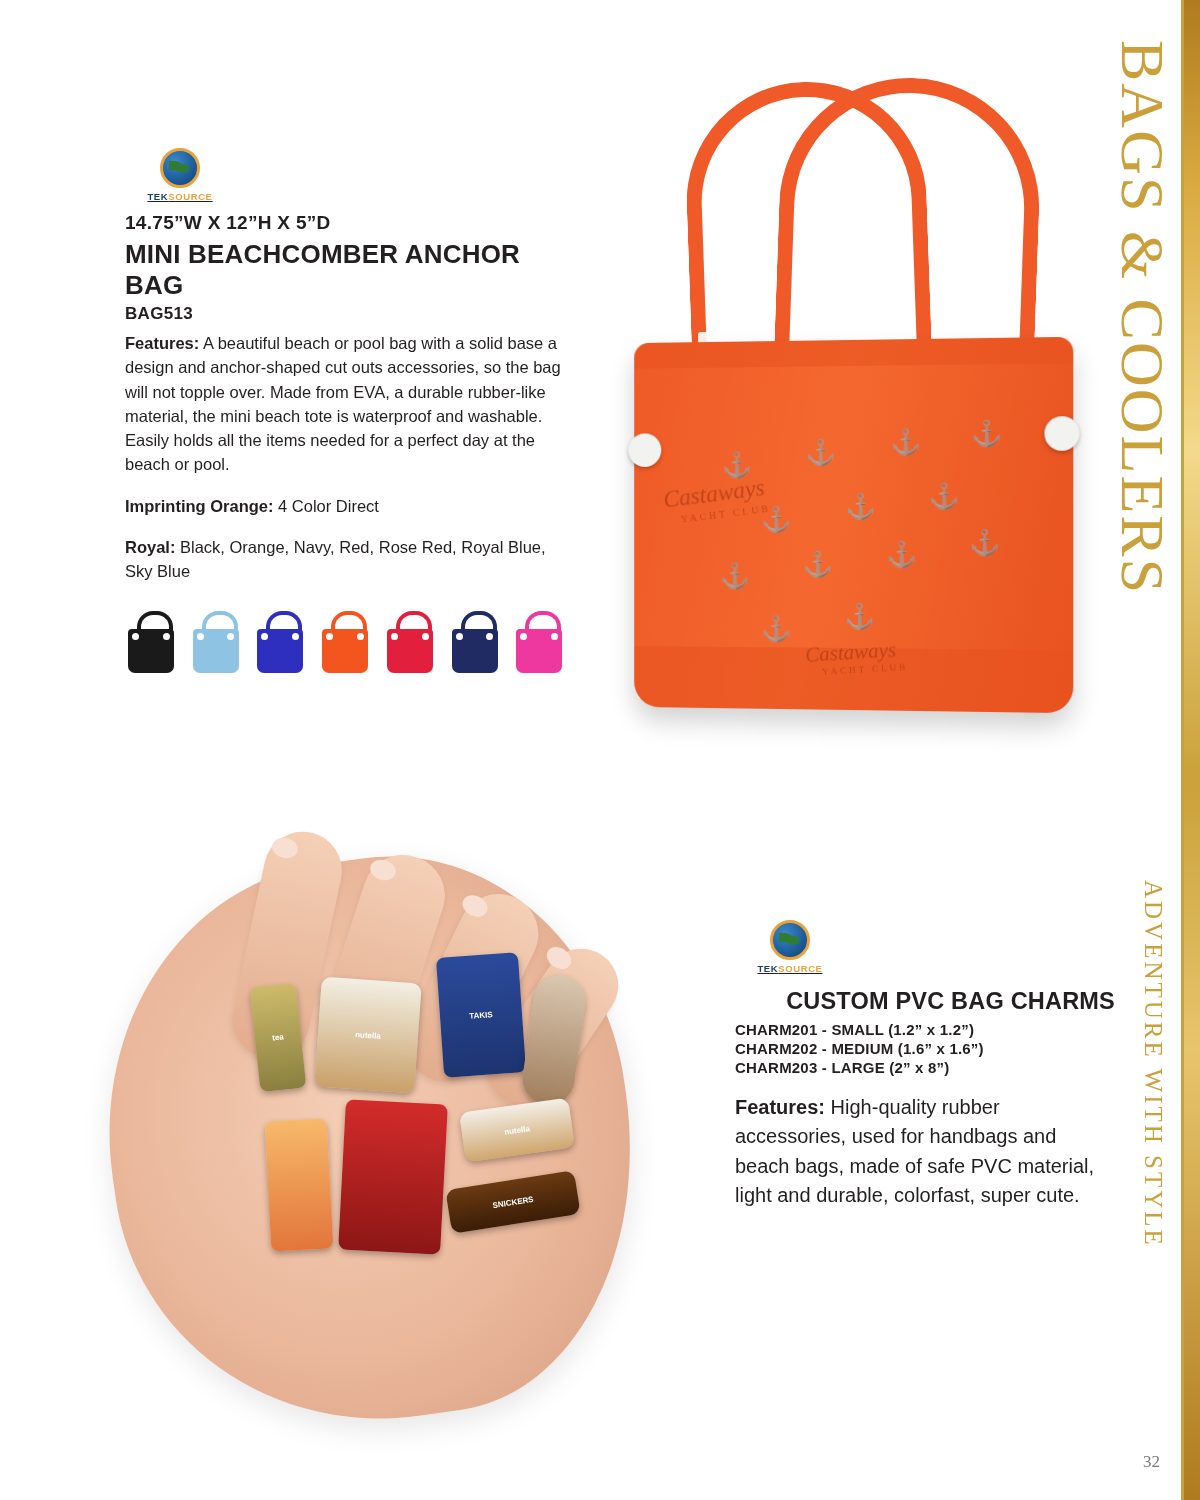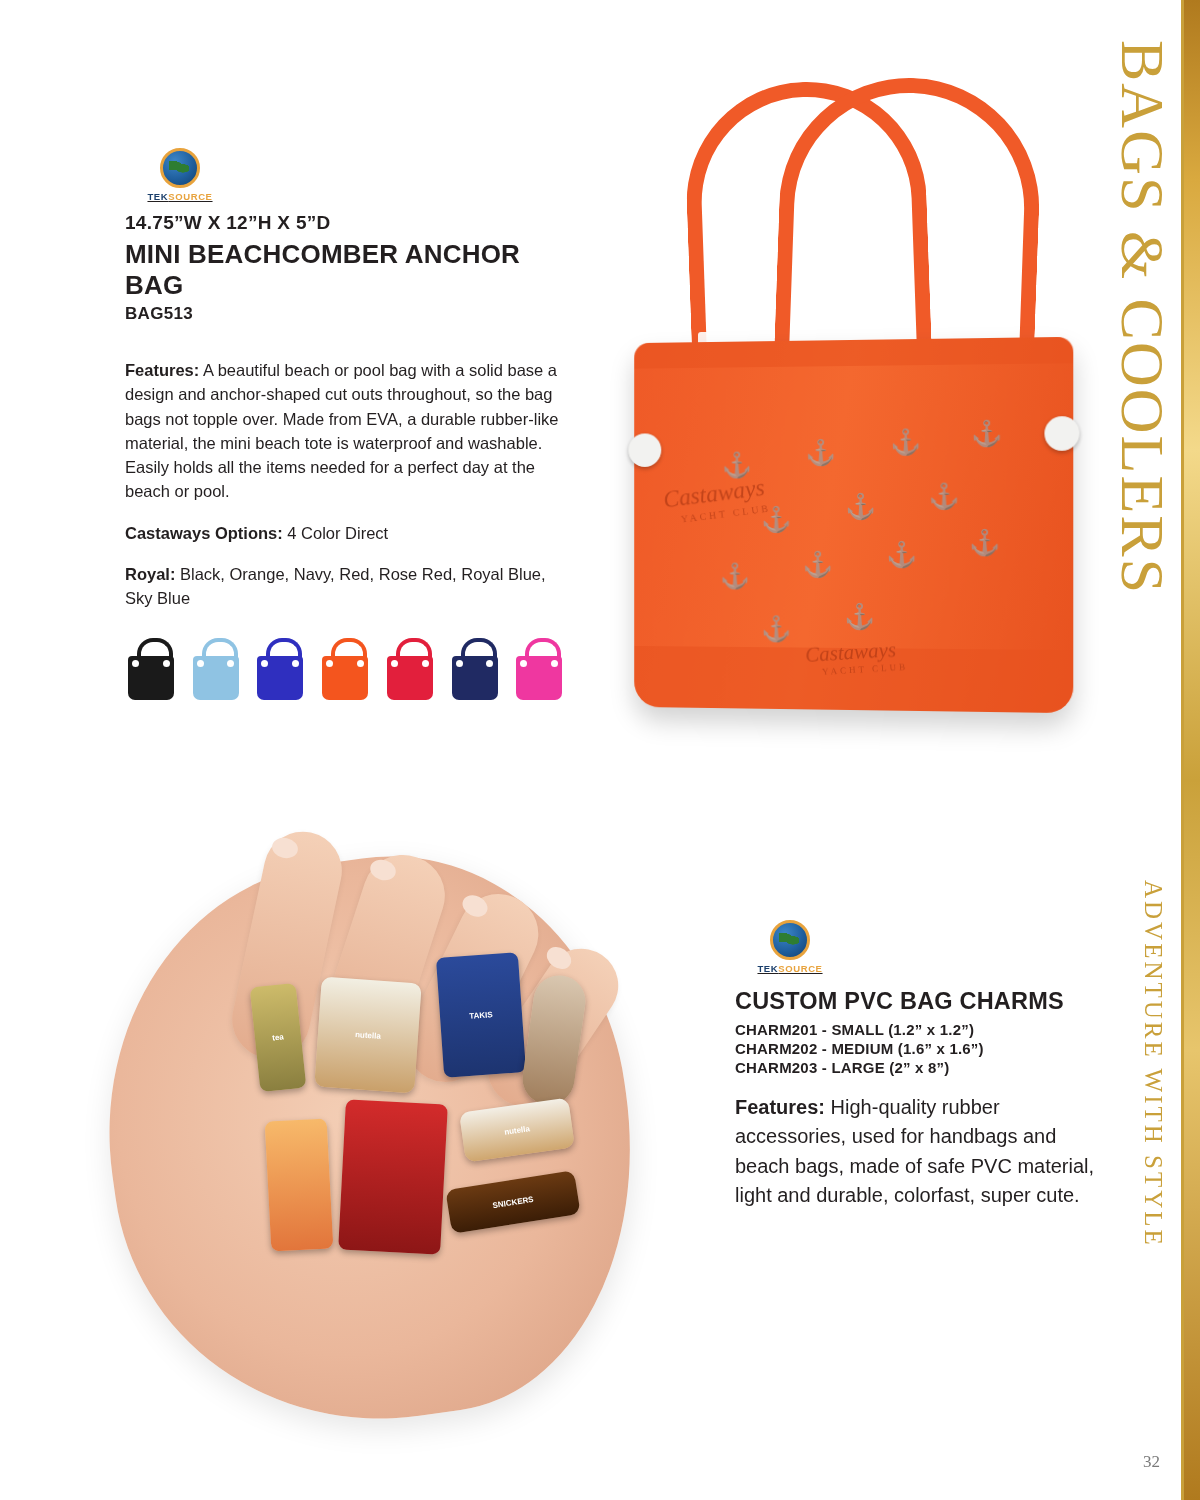--- a/index.html
+++ b/index.html
@@ -63,21 +63,21 @@
       radial-gradient(ellipse at 20% 40%, #2e7d32 0 38%, transparent 40%),
       radial-gradient(ellipse at 70% 60%, #2e7d32 0 34%, transparent 36%);
   }
   .logo .ls{font-size:9.5px;letter-spacing:.6px;text-align:center;margin-top:3px;font-weight:bold;}
   .logo .ls .tek{color:#1b3f6b;}
   .logo .ls .src{color:#e8a33d;}
 
   
   .dims{font-size:19px;font-weight:bold;letter-spacing:.3px;margin:0 0 5px 0;}
   .prodtitle{font-size:26px;font-weight:bold;letter-spacing:.2px;margin:0 0 3px 0;}
-  .sku{font-size:17px;font-weight:bold;letter-spacing:.3px;margin:0 0 34px 0;}
+  .sku{font-size:17px;font-weight:bold;letter-spacing:.3px;margin:0 0 7px 0;}
   .para{font-size:16.5px;line-height:1.47;margin:0 0 17px 0;color:#231f20;}
   .para b{font-weight:bold;}
   
   .swatches{display:flex;gap:13px;margin-top:24px;}
   .sbag{width:52px;height:66px;position:relative;}
   .sbag .body{
     position:absolute;bottom:0;left:3px;width:46px;height:44px;border-radius:4px 4px 7px 7px;
   }
   .sbag .handle{
     position:absolute;top:4px;left:12px;width:28px;height:26px;
@@ -126,21 +126,21 @@
   }
   .finger{
     position:absolute;background:linear-gradient(180deg,#f4d0b7,#e3ac8e);
     border-radius:40px;box-shadow:0 3px 6px rgba(0,0,0,.08);
   }
   .nail{position:absolute;width:26px;height:20px;border-radius:50%;background:#f7e0d2;}
   .charm{position:absolute;border-radius:6px;box-shadow:0 3px 6px rgba(0,0,0,.3);font-size:8px;color:#fff;
          display:flex;align-items:center;justify-content:center;text-align:center;font-weight:bold;overflow:hidden;}
 
   .right-col{position:absolute;left:735px;top:920px;width:380px;}
-  .ch-title{font-size:23.5px;font-weight:bold;margin:14px 0 6px 0;letter-spacing:.2px;}
+  .ch-title{font-size:23.5px;font-weight:bold;margin:14px 0 6px 12px;letter-spacing:.2px;text-align:right;}
   .ch-line{font-size:15px;font-weight:bold;margin:0 0 2px 0;letter-spacing:.2px;}
   .ch-feat{font-size:20px;line-height:1.47;margin-top:17px;}
 </style>
 </head>
 <body>
 
 <div class="edge-bar"></div>
 <div class="edge-rule"></div>
 
 <div class="vert vert-main">BAGS &amp; COOLERS</div>
@@ -155,24 +155,24 @@
     </div>
   </div>
 </div>
 
 <div class="block" style="left:125px;top:212px;width:440px;">
   <p class="dims">14.75”W X 12”H X 5”D</p>
   <p class="prodtitle">MINI BEACHCOMBER ANCHOR BAG</p>
   <p class="sku">BAG513</p>
 
   <p class="para">
-    <b>Features:</b><span> A beautiful beach or pool bag with a solid base a design and anchor-shaped cut outs throughout, so the bag bags not topple over. Made from EVA, a durable rubber-like material, the mini beach tote is waterproof and washable.  Easily holds all the items needed for a perfect day at the beach or pool.</span>
+    <b>Features:</b><span> A beautiful beach or pool bag with a solid base a design and anchor-shaped cut outs accessories, so the bag will not topple over. Made from EVA, a durable rubber-like material, the mini beach tote is waterproof and washable.  Easily holds all the items needed for a perfect day at the beach or pool.</span>
   </p>
   <p class="para">
-    <b>Castaways Options:</b><span> 4 Color Direct</span>
+    <b>Imprinting Orange:</b><span> 4 Color Direct</span>
   </p>
   <p class="para">
     <b>Royal:</b><span> Black, Orange, Navy, Red, Rose Red, Royal Blue, Sky Blue</span>
   </p>
 
   <div class="swatches">
     <div class="sbag" style="color:#1a1a1a">
       <div class="handle"></div>
         <div class="body" style="background:#1a1a1a"></div>
         <div class="dotl"></div>

